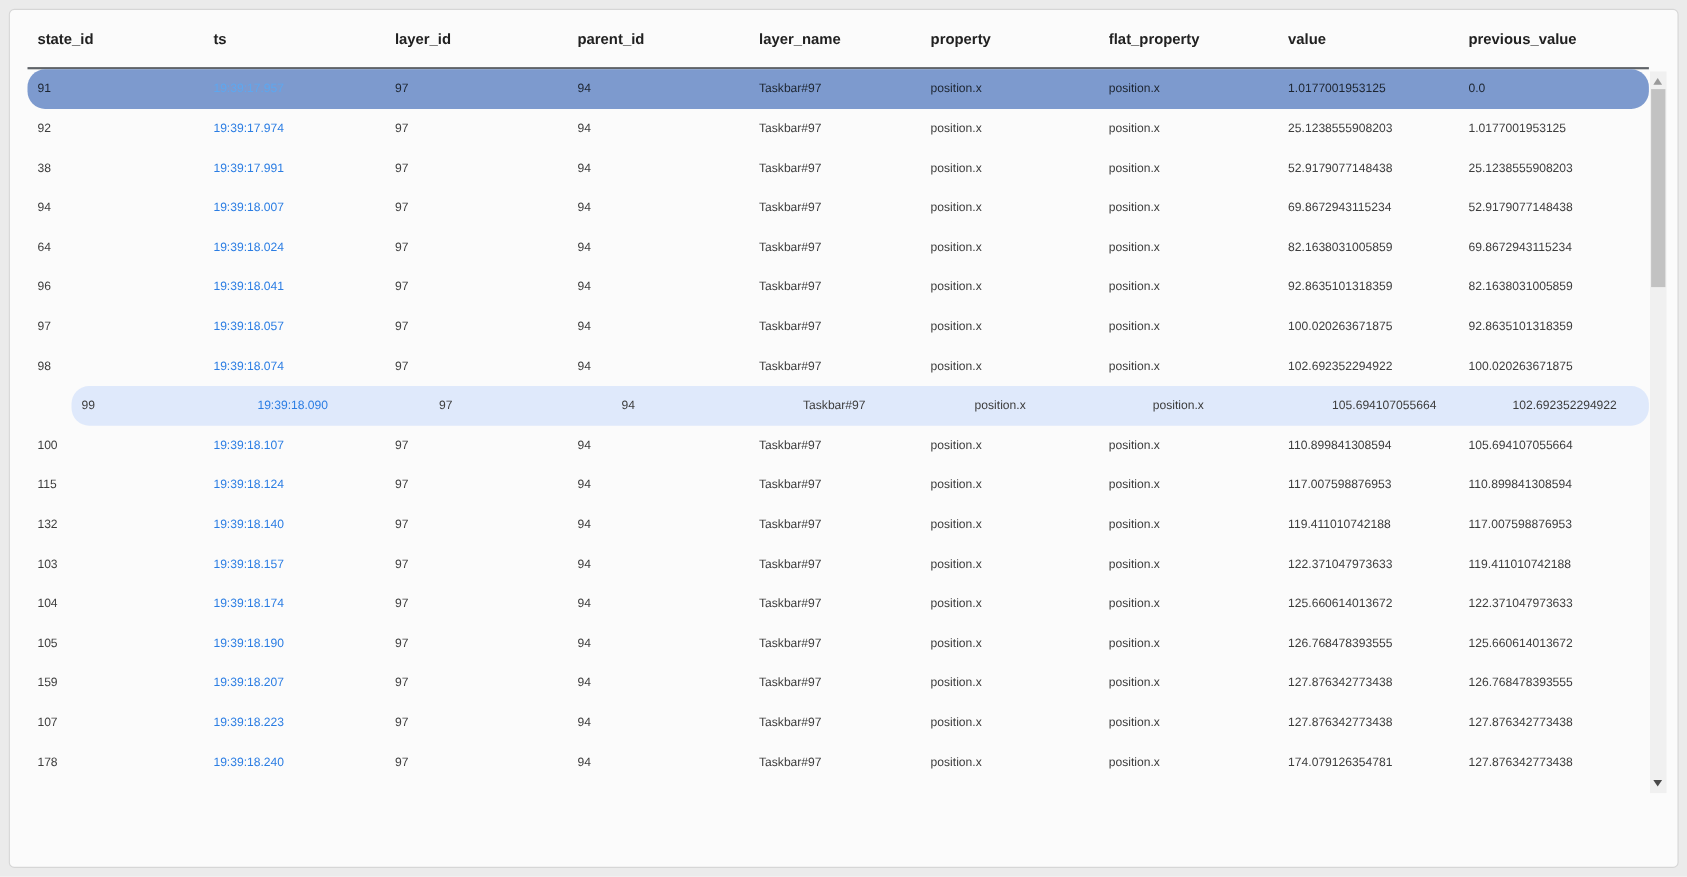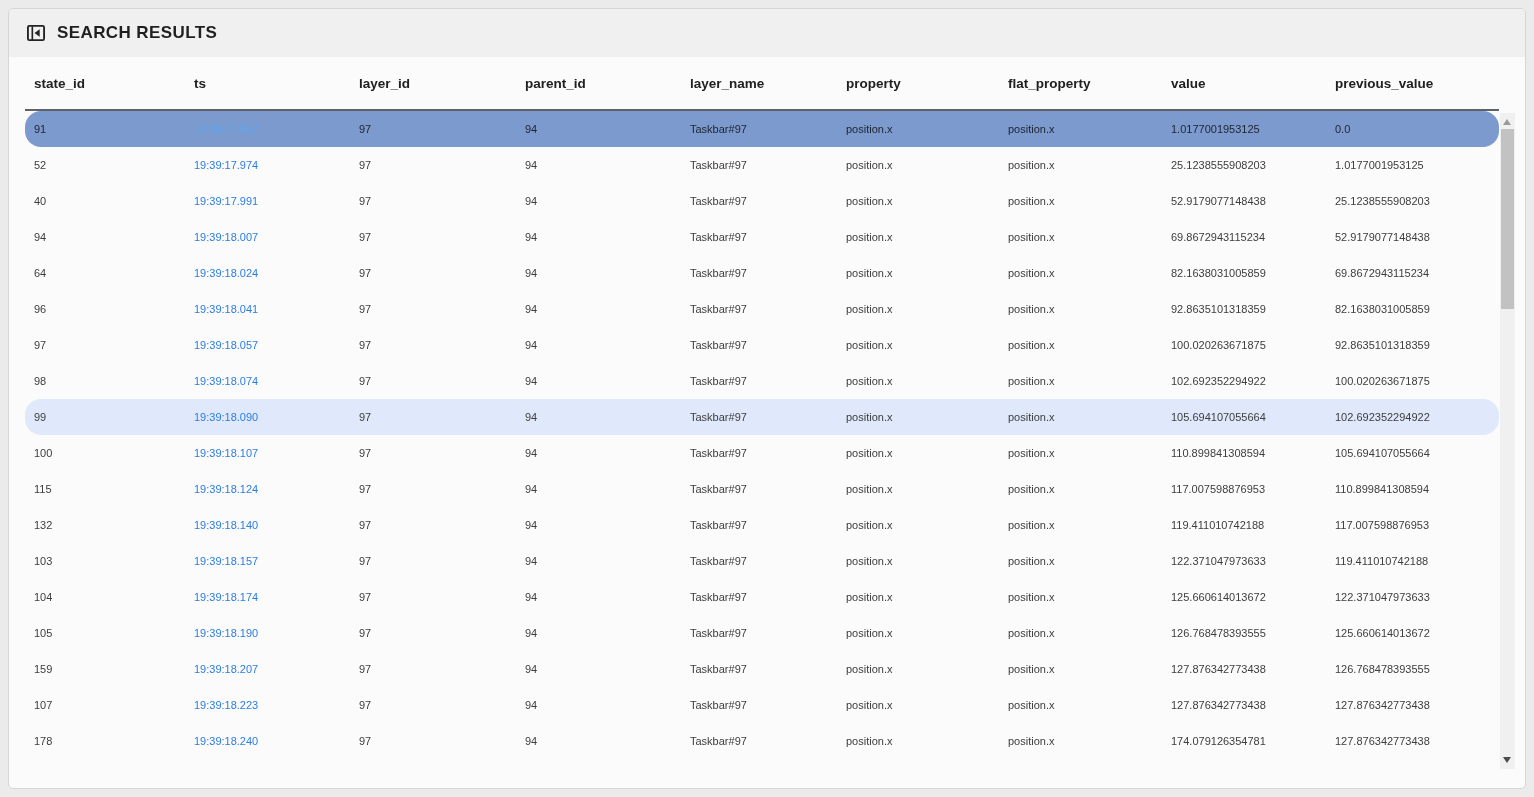--- a/index.html
+++ b/index.html
@@ -60,21 +60,21 @@
     color: #212121;
     padding-left: 9px;
     white-space: nowrap;
   }
   .row {
     height: 36px;
     font-size: 11px;
     cursor: default;
     border-radius: 16px;
   }
-  .row.hovered { background: var(--hovered-row, #dfe9fb); }
+  .row.hovered { background: var(--hovered-row, #dfe9fb); margin-left: 40px; }
   .row.selected { background: var(--selected-row, #7d9ace); }
   .row.selected .cell { color: #1c2430; }
   .cell {
     padding-left: 9px;
     white-space: nowrap;
     overflow: hidden;
     color: #3d3d3d;
   }
   .ts-link {
     color: var(--link, #2b7de3);
@@ -117,30 +117,20 @@
     border-left: 4.5px solid transparent;
     border-right: 4.5px solid transparent;
     border-top: 6px solid #4a4a4a;
   }
 </style>
 </head>
 <body>
 
 <div class="card">
 
-  <div class="panel-header">
-    <span class="icon">
-      <svg viewBox="0 0 24 24" width="22" height="22" aria-hidden="true">
-        <rect x="3.2" y="4.2" width="17.6" height="15.6" rx="1.6" fill="none" stroke="currentColor" stroke-width="2"></rect>
-        <line x1="8" y1="4.5" x2="8" y2="19.5" stroke="currentColor" stroke-width="1.8"></line>
-        <path d="M16 7.8 L16 16.2 L10.4 12 Z" fill="currentColor"></path>
-      </svg>
-    </span>
-    <span class="panel-title">SEARCH RESULTS</span>
-  </div>
 
   <div class="content">
     <div class="table-col">
 
       <div class="grid-row header-row">
         <div class="th">state_id</div>
         <div class="th">ts</div>
         <div class="th">layer_id</div>
         <div class="th">parent_id</div>
         <div class="th">layer_name</div>
@@ -157,33 +147,33 @@
           <div class="cell">97</div>
           <div class="cell">94</div>
           <div class="cell">Taskbar#97</div>
           <div class="cell">position.x</div>
           <div class="cell">position.x</div>
           <div class="cell">1.0177001953125</div>
           <div class="cell">0.0</div>
         </div>
 
         <div class="grid-row row">
-          <div class="cell">52</div>
+          <div class="cell">92</div>
           <div class="cell"><a href="#" class="ts-link">19:39:17.974</a></div>
           <div class="cell">97</div>
           <div class="cell">94</div>
           <div class="cell">Taskbar#97</div>
           <div class="cell">position.x</div>
           <div class="cell">position.x</div>
           <div class="cell">25.1238555908203</div>
           <div class="cell">1.0177001953125</div>
         </div>
 
         <div class="grid-row row">
-          <div class="cell">40</div>
+          <div class="cell">38</div>
           <div class="cell"><a href="#" class="ts-link">19:39:17.991</a></div>
           <div class="cell">97</div>
           <div class="cell">94</div>
           <div class="cell">Taskbar#97</div>
           <div class="cell">position.x</div>
           <div class="cell">position.x</div>
           <div class="cell">52.9179077148438</div>
           <div class="cell">25.1238555908203</div>
         </div>
 

